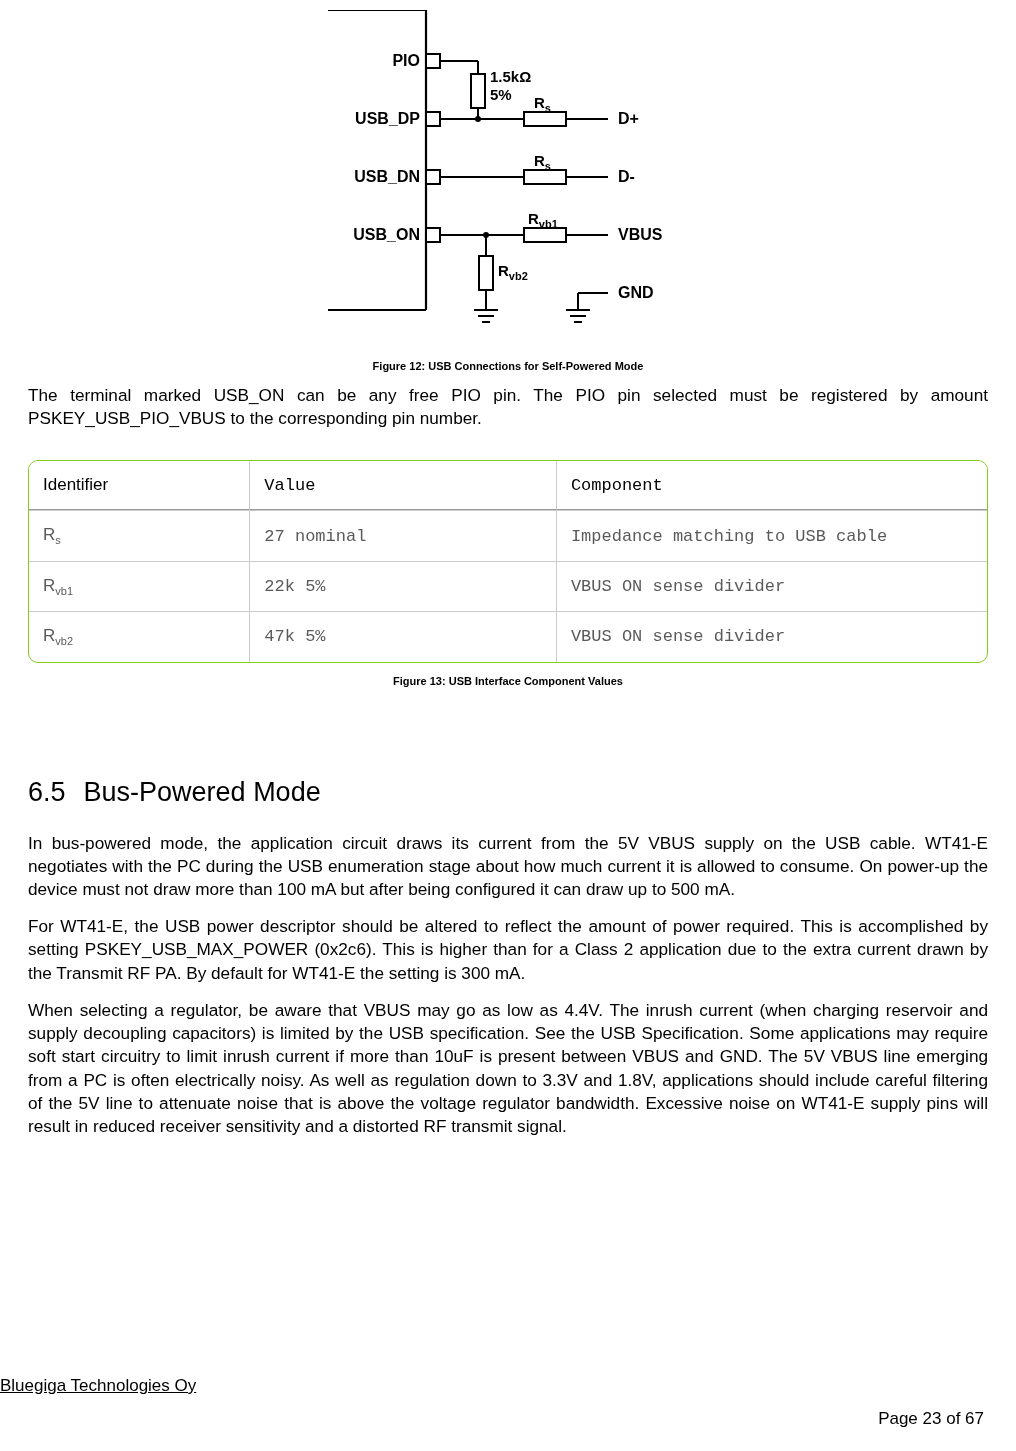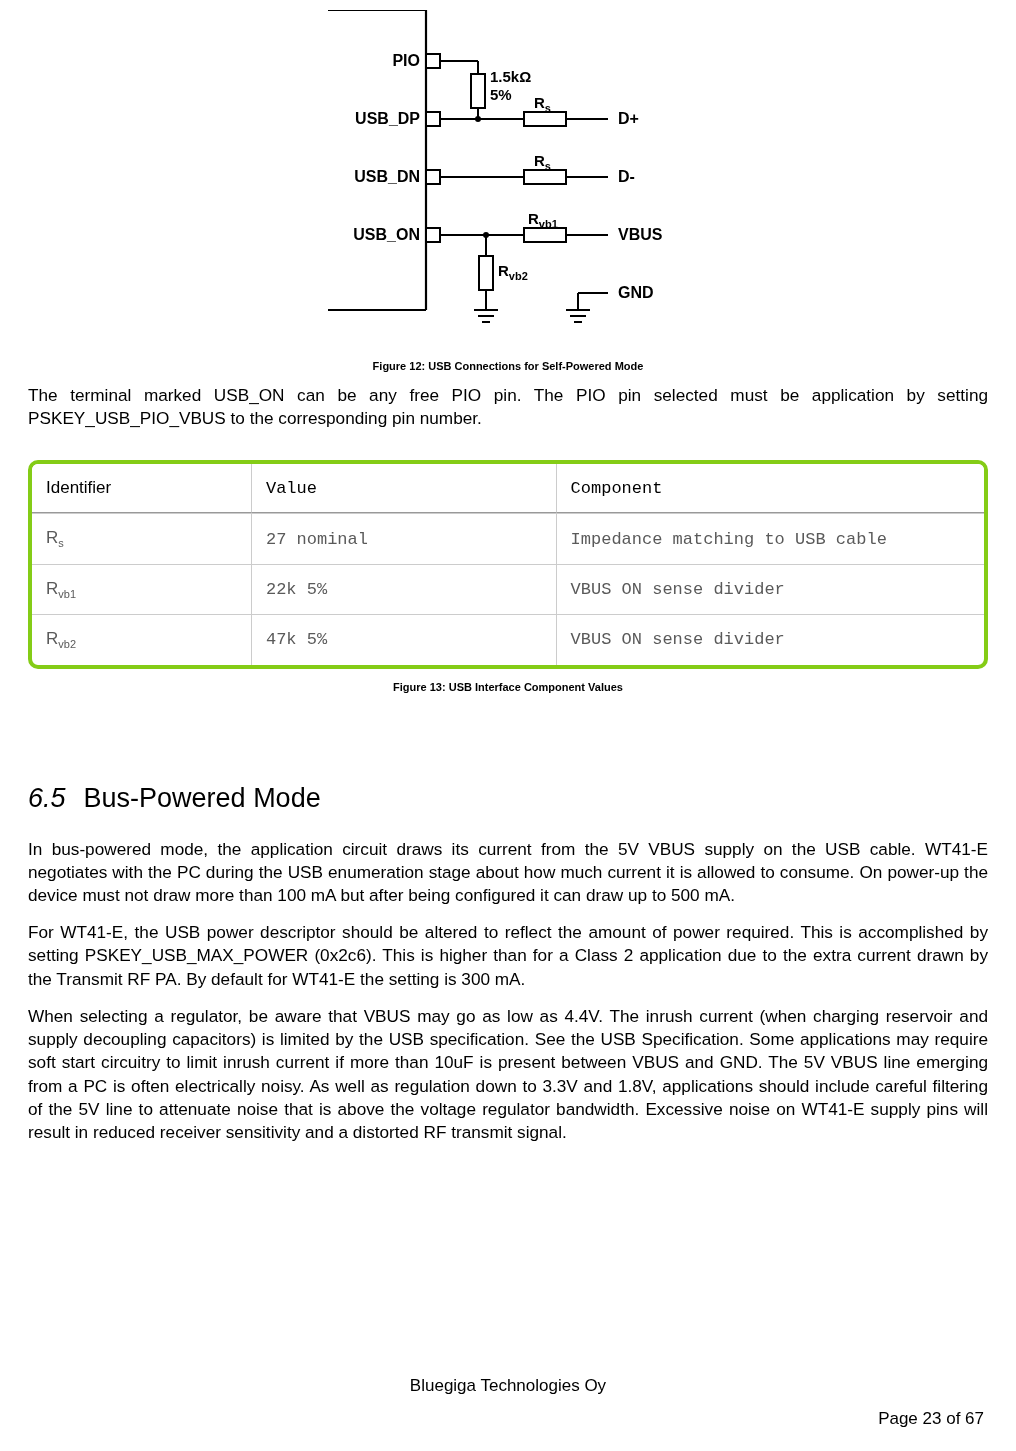--- a/index.html
+++ b/index.html
@@ -34,21 +34,21 @@
       text-align: justify;
       margin-bottom: 14px;
       line-height: 1.35;
     }
     table {
       width: 100%;
       border-collapse: separate;
       border-spacing: 0;
       margin-top: 30px;
       margin-bottom: 12px;
-      border: 4px solid #84cc16;
+      border: 1px solid #84cc16;
       border-radius: 10px;
       overflow: hidden;
     }
     th, td {
       padding: 14px 14px;
       text-align: left;
       font-size: 17px;
       font-weight: normal;
     }
     th {
@@ -66,29 +66,29 @@
     }
     .section-heading {
       font-size: 27px;
       font-weight: normal;
       margin-top: 90px;
       margin-bottom: 24px;
     }
     .section-num {
       display: inline-block;
       margin-right: 18px;
-      font-style: italic;
     }
     .footer-center {
       position: absolute;
       bottom: 55px;
       left: 0;
       right: 0;
-      text-align: center;
+      text-align: left;
       font-size: 17px;
+      text-decoration: underline;
     }
     .footer-right {
       position: absolute;
       bottom: 22px;
       right: 32px;
       font-size: 17px;
     }
     .sub { font-size: 11px; }
   </style>
 </head>
@@ -156,21 +156,21 @@
 
     <text x="310" y="114" font-family="Arial" font-size="16" font-weight="bold"><tspan>D+</tspan></text>
     <text x="310" y="172" font-family="Arial" font-size="16" font-weight="bold"><tspan>D-</tspan></text>
     <text x="310" y="230" font-family="Arial" font-size="16" font-weight="bold"><tspan>VBUS</tspan></text>
     <text x="310" y="288" font-family="Arial" font-size="16" font-weight="bold"><tspan>GND</tspan></text>
   </svg>
 </div>
 
 <div class="caption">Figure 12: USB Connections for Self-Powered Mode</div>
 
-<p class="body-text">The terminal marked USB_ON can be any free PIO pin. The PIO pin selected must be application by setting PSKEY_USB_PIO_VBUS to the corresponding pin number.</p>
+<p class="body-text">The terminal marked USB_ON can be any free PIO pin. The PIO pin selected must be registered by amount PSKEY_USB_PIO_VBUS to the corresponding pin number.</p>
 
 <table>
   <thead>
     <tr>
       <th style="width:23%">Identifier</th>
       <th style="width:32%">Value</th>
       <th>Component</th>
     </tr>
   </thead>
   <tbody>

